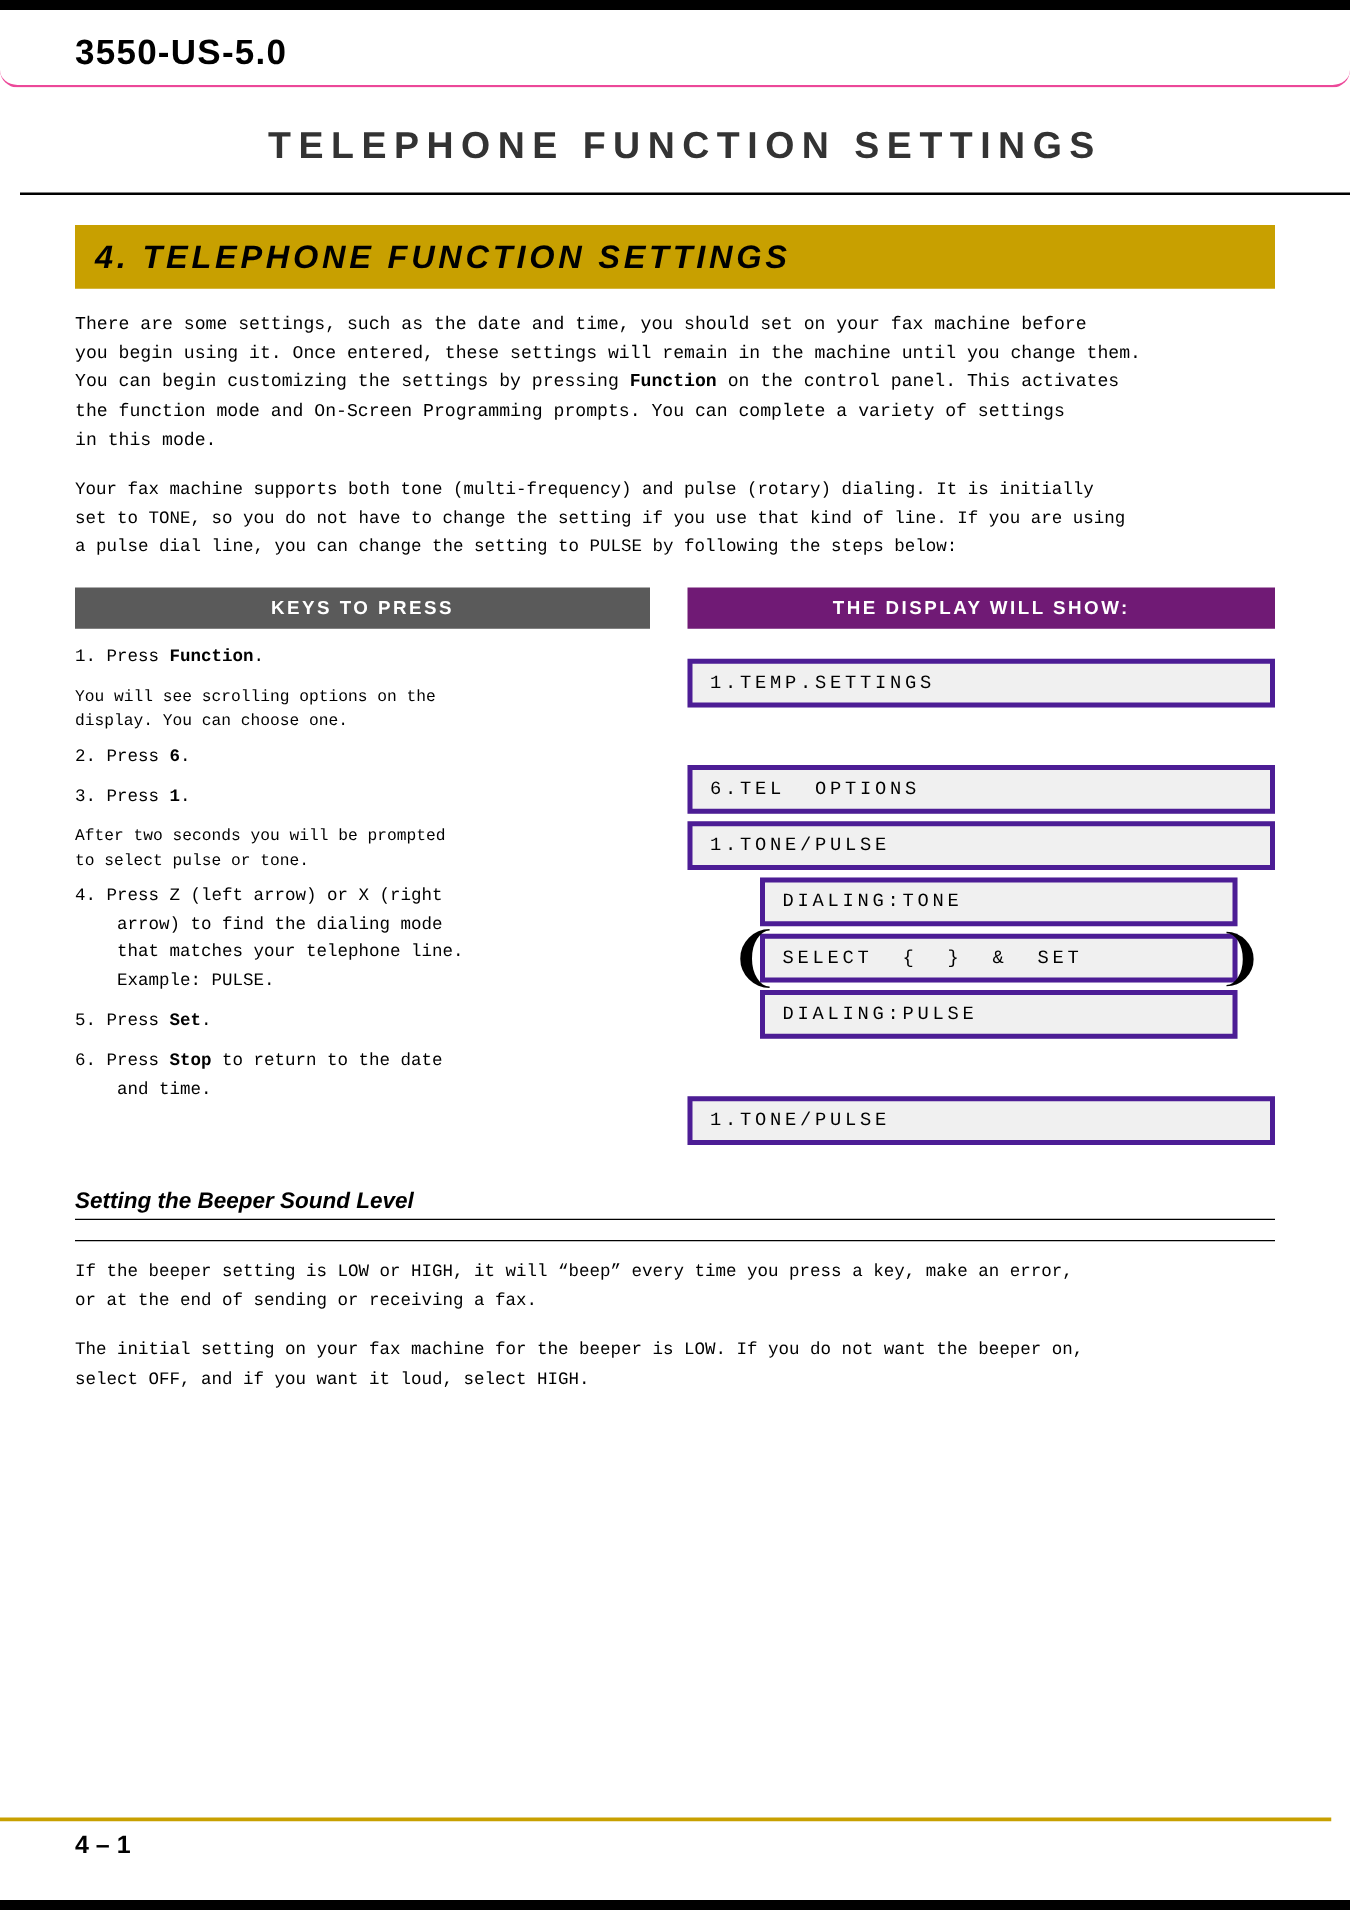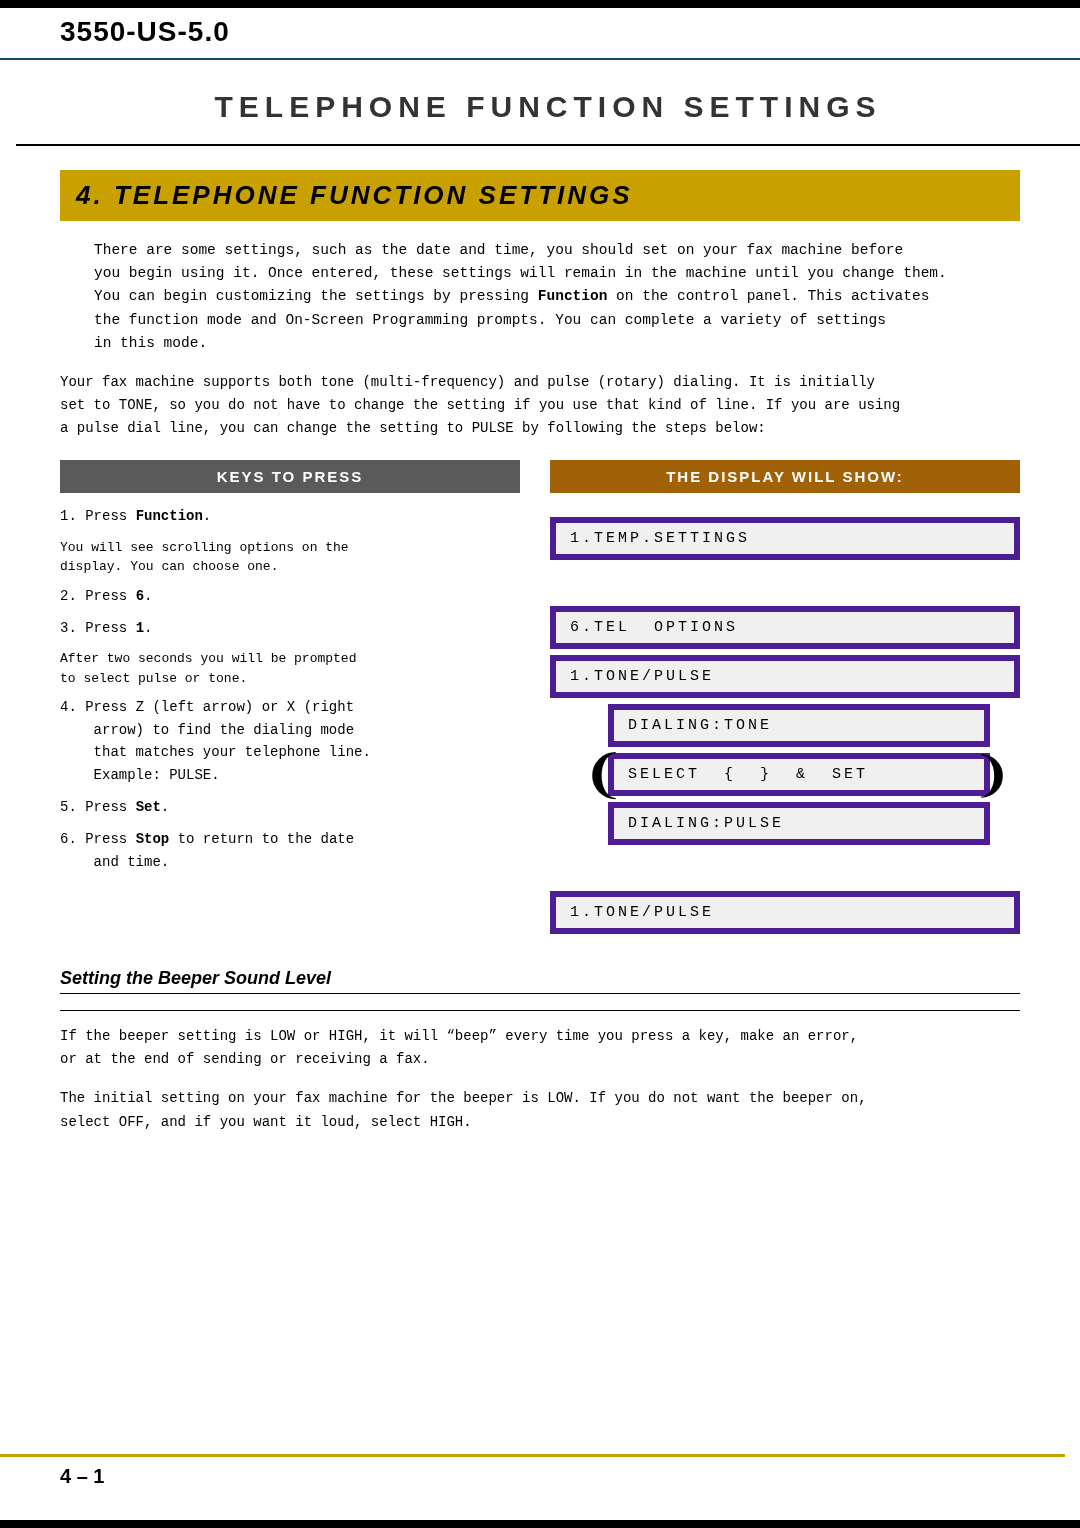--- a/index.html
+++ b/index.html
@@ -13,22 +13,23 @@
 
     .page {
       width: 1080px;
       min-height: 1528px;
       background: #fff;
       padding: 0;
       position: relative;
     }
 
     .header-section {
-      padding: 8px 60px 10px 60px;
-      border-bottom: 2px solid #0c4a6e;
+      padding: 18px 60px 10px 60px;
+      border-bottom: 2px solid #ec4899;
+      border-radius: 14px;
     }
 
     .doc-number {
       font-family: Arial, Helvetica, sans-serif;
       font-size: 28px;
       font-weight: bold;
       color: #000;
       letter-spacing: 1px;
     }
 
@@ -61,21 +62,20 @@
       color: #000;
       font-style: italic;
     }
 
     .intro-text {
       font-family: 'Courier New', Courier, monospace;
       font-size: 14.5px;
       line-height: 1.6;
       margin-bottom: 16px;
       color: #000;
-      margin-left: 34px;
     }
 
     .intro-text strong {
       font-weight: bold;
     }
 
     
     .section-subtitle {
       font-family: Arial, Helvetica, sans-serif;
       font-size: 18px;
@@ -119,34 +119,34 @@
       font-family: Arial, Helvetica, sans-serif;
       font-size: 15px;
       font-weight: bold;
       letter-spacing: 2px;
       text-align: center;
       padding: 8px 10px;
       margin-bottom: 12px;
     }
 
     .col-header-right {
-      background: #a16207;
+      background: #701a75;
       color: #fff;
       font-family: Arial, Helvetica, sans-serif;
       font-size: 15px;
       font-weight: bold;
       letter-spacing: 2px;
       text-align: center;
       padding: 8px 10px;
       margin-bottom: 12px;
     }
 
     
     .display-box {
-      border: 6px solid #4c1d95;
+      border: 4px solid #4c1d95;
       background: #f0f0f0;
       font-family: 'Courier New', Courier, monospace;
       font-size: 15px;
       letter-spacing: 3px;
       padding: 7px 14px;
       margin-bottom: 6px;
       text-align: left;
       color: #000;
     }
 

